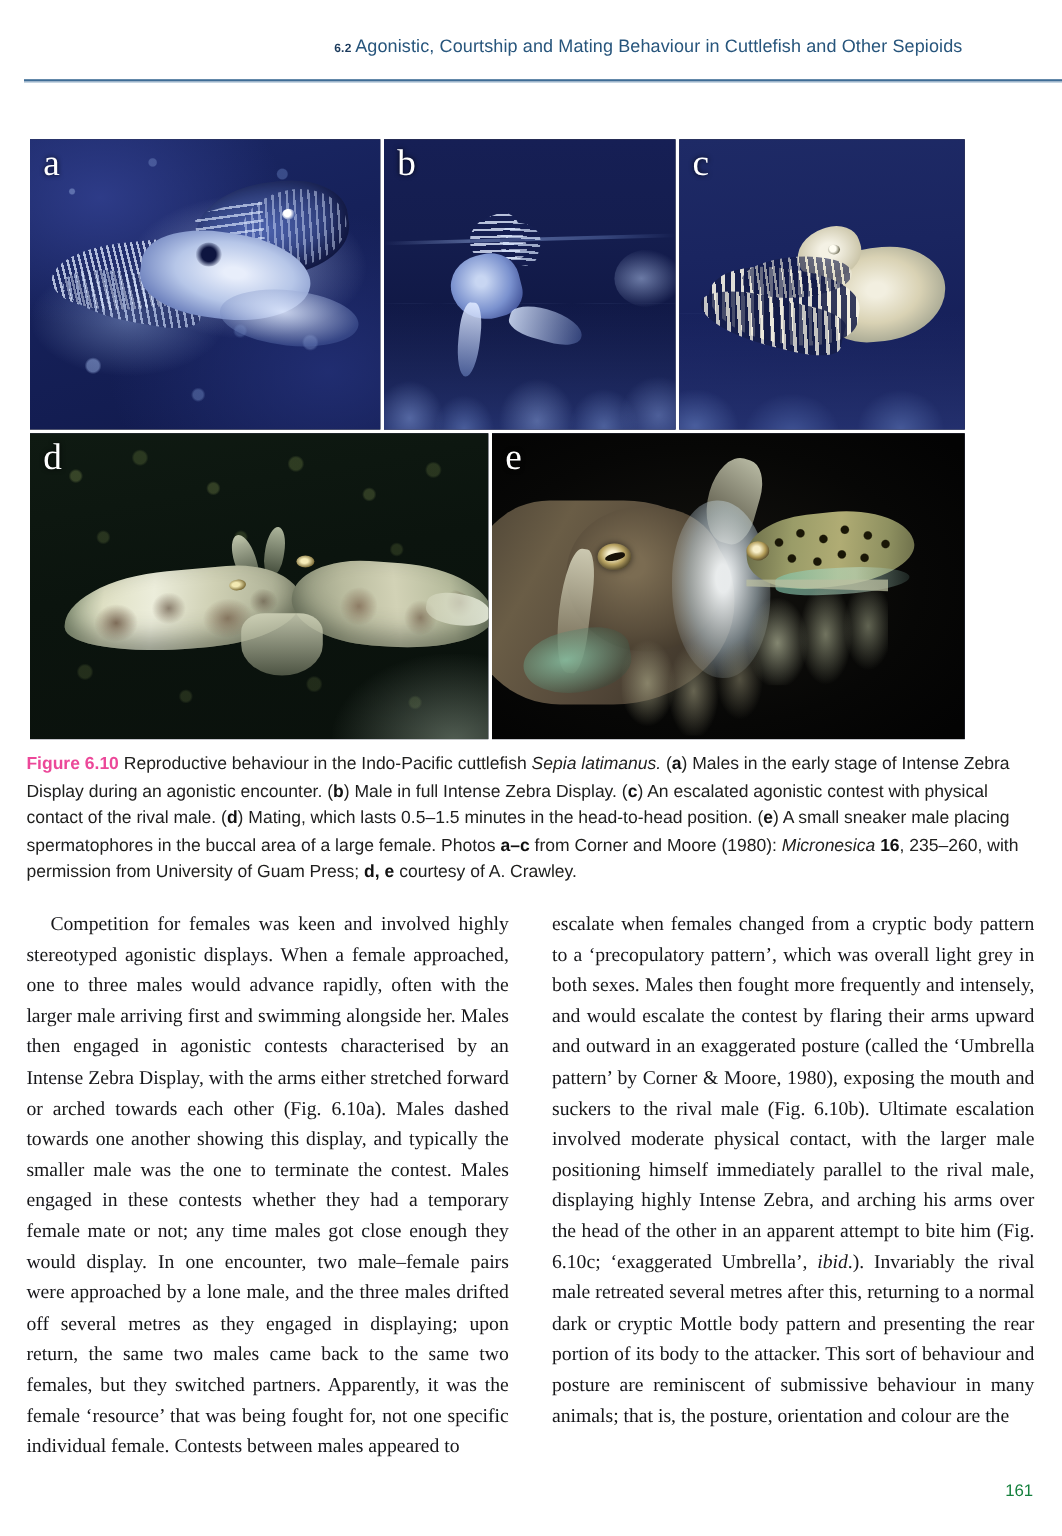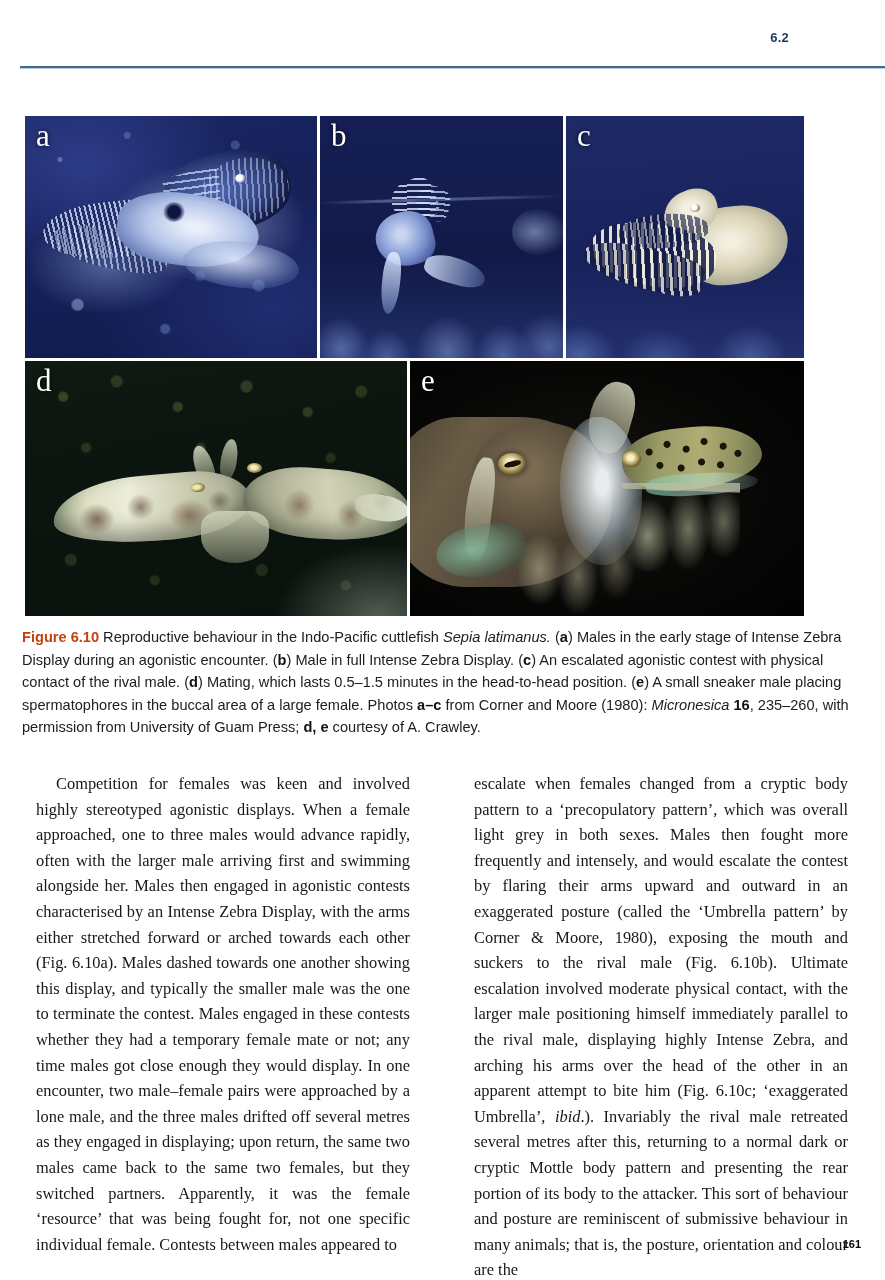--- a/index.html
+++ b/index.html
@@ -25,24 +25,24 @@
     height: 28px;
     display: flex;
     align-items: baseline;
     justify-content: flex-end;
     padding-right: 83px;
     box-sizing: border-box;
     font-family: "Liberation Sans", sans-serif;
   }
   #running-head .sec-num {
     font-weight: bold;
-    font-size: 13px;
+    font-size: 10px;
     color: #1b3a5c;
     letter-spacing: .2px;
-    margin-right: 13px;
+    margin-right: 3px;
   }
   #running-head .sec-title {
     font-size: 15px;
     color: #27557c;
     letter-spacing: .1px;
     white-space: nowrap;
   }
   #head-rule {
     position: absolute;
     left: 20px;
@@ -477,21 +477,21 @@
     top: 626px;
     width: 846px;
     font-family: "Liberation Sans", sans-serif;
     font-size: 14.6px;
     line-height: 22.6px;
     color: #20201f;
     text-align: left;
   }
   #figure-caption .fignum {
     font-weight: bold;
-    color: #c2410c;
+    color: #ec4899;
   }
   #figure-caption b { font-weight: bold; color: #111; }
   #figure-caption i { }
 
   
   #body-columns {
     position: absolute;
     left: 22px;
     top: 757px;
     width: 840px;
@@ -501,40 +501,41 @@
   .col {
     width: 402px;
     font-family: "Liberation Serif", serif;
     font-size: 16.4px;
     line-height: 25.6px;
     color: #17171a;
     text-align: justify;
     text-justify: inter-word;
     hyphens: none;
   }
-  .col p { margin: 14px; }
+  .col p { margin: 0; }
   .col p.indent { text-indent: 20px; }
   .col i { }
 
   
   #folio {
     position: absolute;
     right: 24px;
     bottom: 30px;
     font-family: "Liberation Sans", sans-serif;
-    font-size: 11px;
-    font-weight: bold;
-    color: #000000;
+    font-size: 14px;
+    font-weight: normal;
+    color: #15803d;
   }
 </style>
 </head>
 <body>
 
 <div id="running-head">
   <span class="sec-num">6.2</span>
+  <span class="sec-title">Agonistic, Courtship and Mating Behaviour in Cuttlefish and Other Sepioids</span>
 </div>
 <div id="head-rule"></div>
 <div id="head-rule-2"></div>
 
 <div id="figure-block">
 
   <div class="photo-row">
 
     <div class="photo" id="photo-a">
       <div class="bg"></div>

